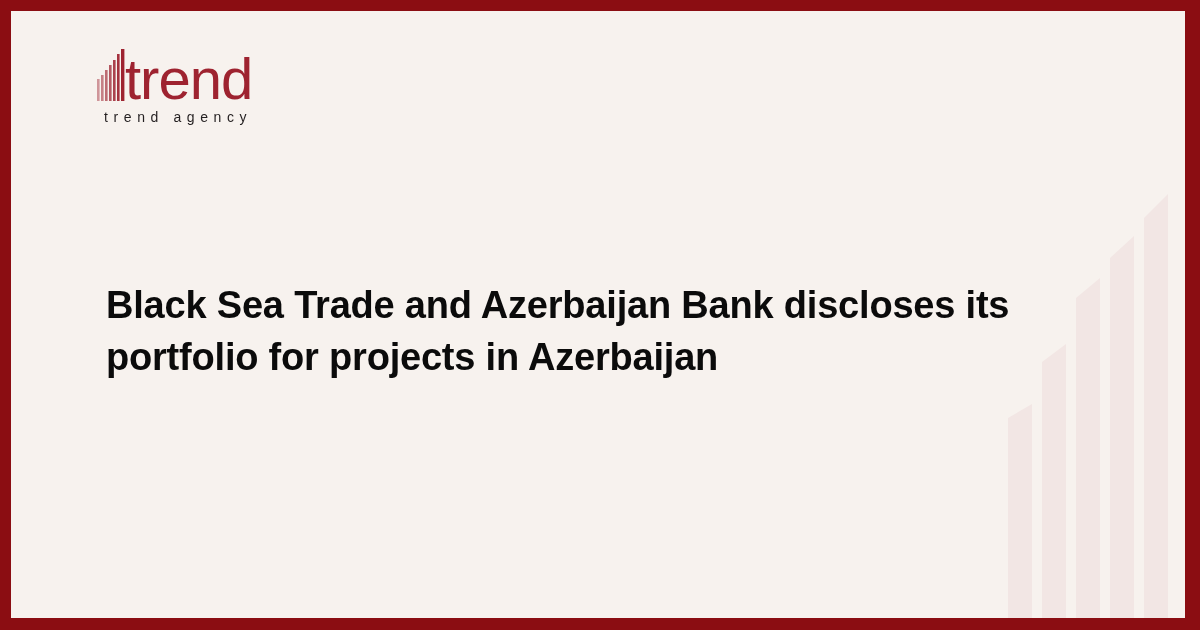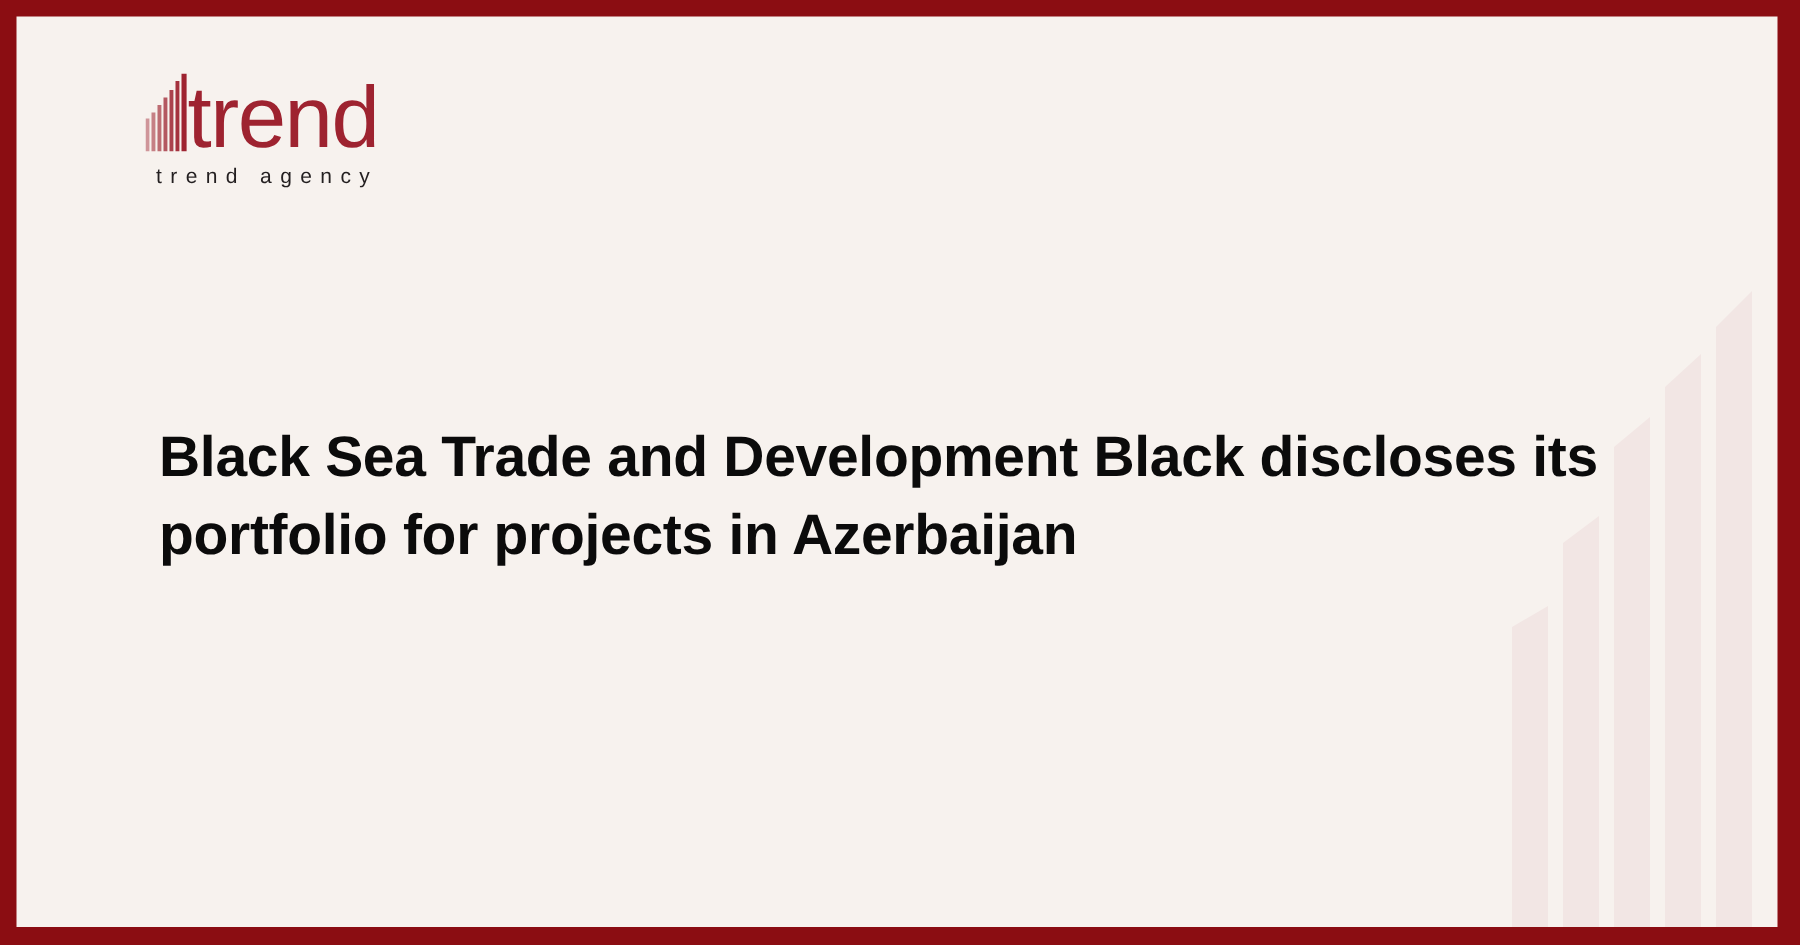--- a/index.html
+++ b/index.html
@@ -133,16 +133,16 @@
             <rect x="16" y="11" width="2.6" height="41" opacity="0.85"></rect>
             <rect x="20" y="5" width="2.6" height="47" opacity="0.93"></rect>
             <rect x="24" y="0" width="3.4" height="52" opacity="1"></rect>
           </g>
         </svg>
         <div class="logo-word">trend</div>
       </div>
       <div class="logo-sub">trend agency</div>
     </div>
 
-    <div class="headline">Black Sea Trade and Development Black discloses its portfolio for projects in Azerbaijan</div>
+    <div class="headline">Black Sea Trade and Azerbaijan Bank discloses its portfolio for projects in Azerbaijan</div>
 
   </div>
 </div>
 
 </body></html>

